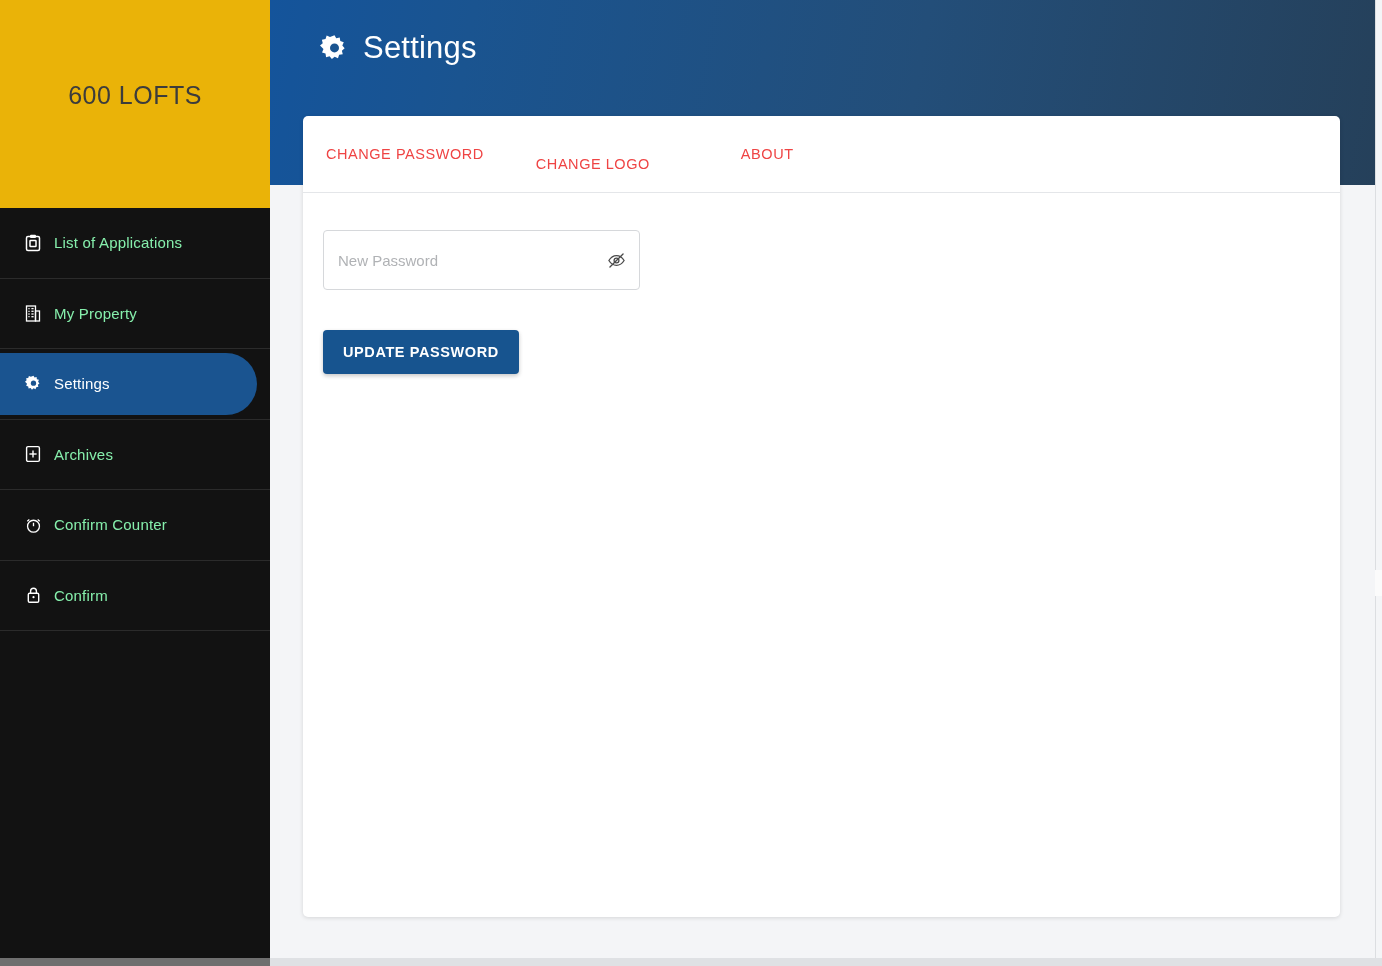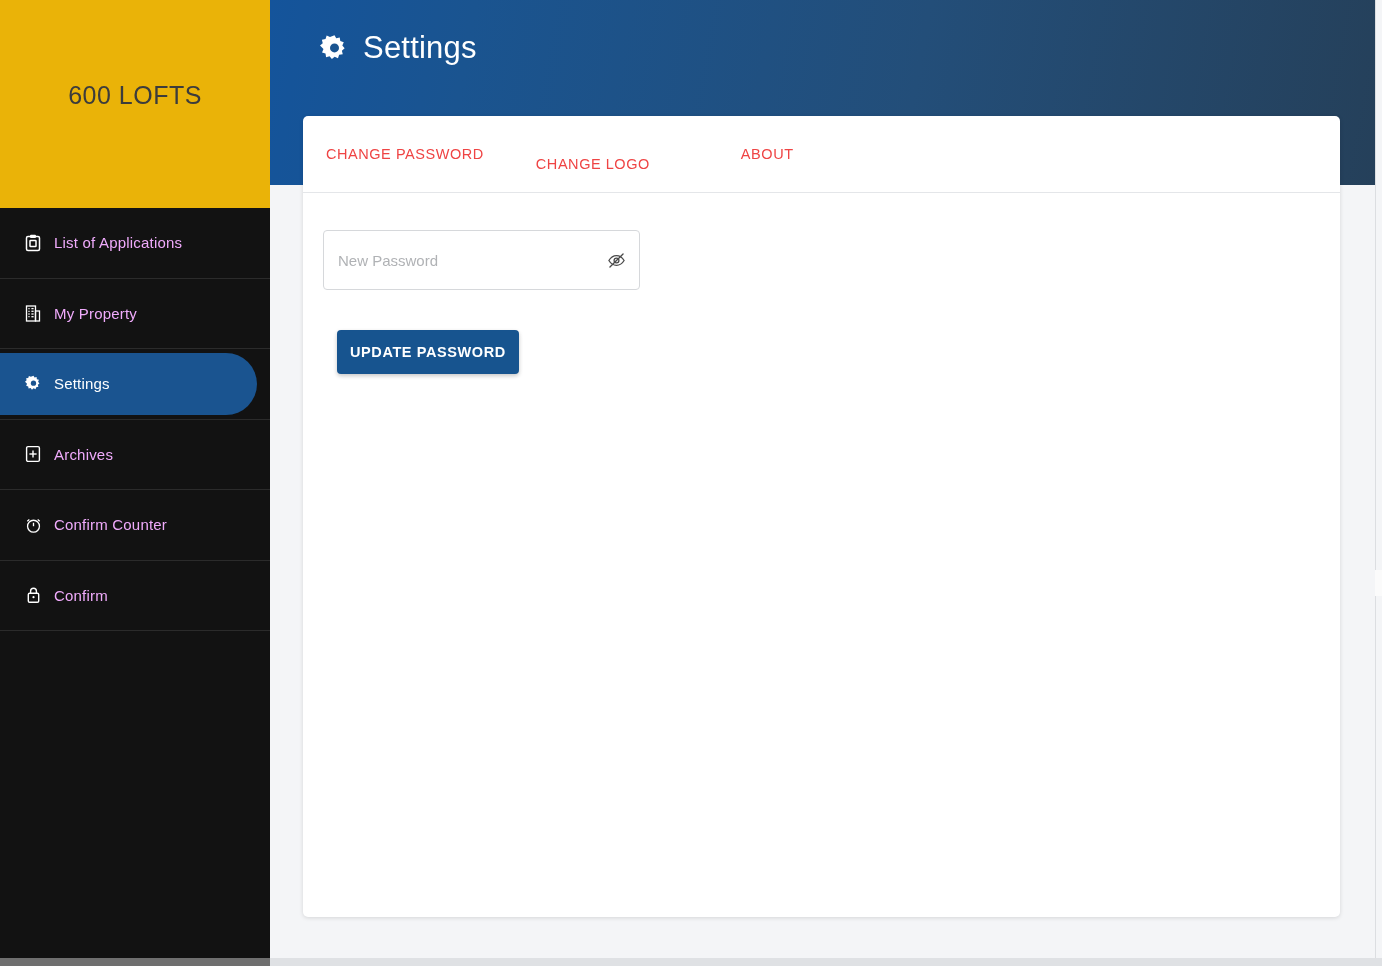--- a/index.html
+++ b/index.html
@@ -92,21 +92,21 @@
     justify-content: center;
     color: #ffffff;
   }
 
   .nav-ico svg { display: block; }
 
   .nav-label {
     position: relative;
     z-index: 2;
     margin-left: 8px;
-    color: #f0abfc;
+    color: #86efac;
     font-size: 15px;
     letter-spacing: 0.2px;
   }
 
   .nav-item.active .nav-label { color: #ffffff; }
 
   .sidebar-foot {
     position: absolute;
     top: 958px;
     left: 0;
@@ -239,28 +239,27 @@
     padding: 0;
   }
 
   .submit-btn {
     margin-top: 19px;
     background: #17548f;
     color: #ffffff;
     border: none;
     border-radius: 4px;
     height: 44px;
-    padding: 0 13px;
+    padding: 0 20px;
     font-size: 14.5px;
     font-weight: bold;
     letter-spacing: 0.6px;
     font-family: "Liberation Sans", sans-serif;
     cursor: pointer;
     box-shadow: 0 2px 4px rgba(0,0,0,0.22);
-    margin-left: 14px;
   }
 
   
   .vscroll-track {
     position: absolute;
     right: 0;
     top: 0;
     width: 7px;
     height: 966px;
     background: #f4f5f7;

